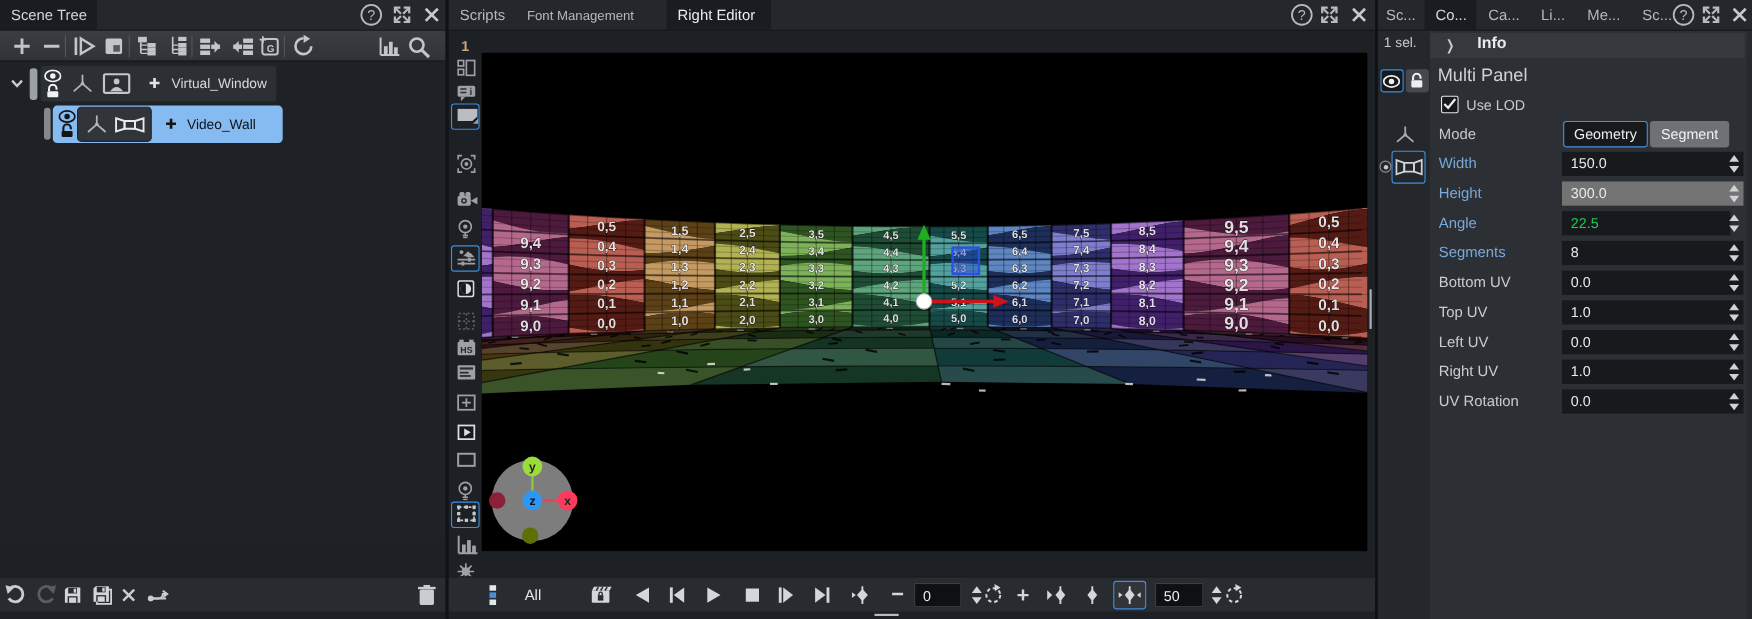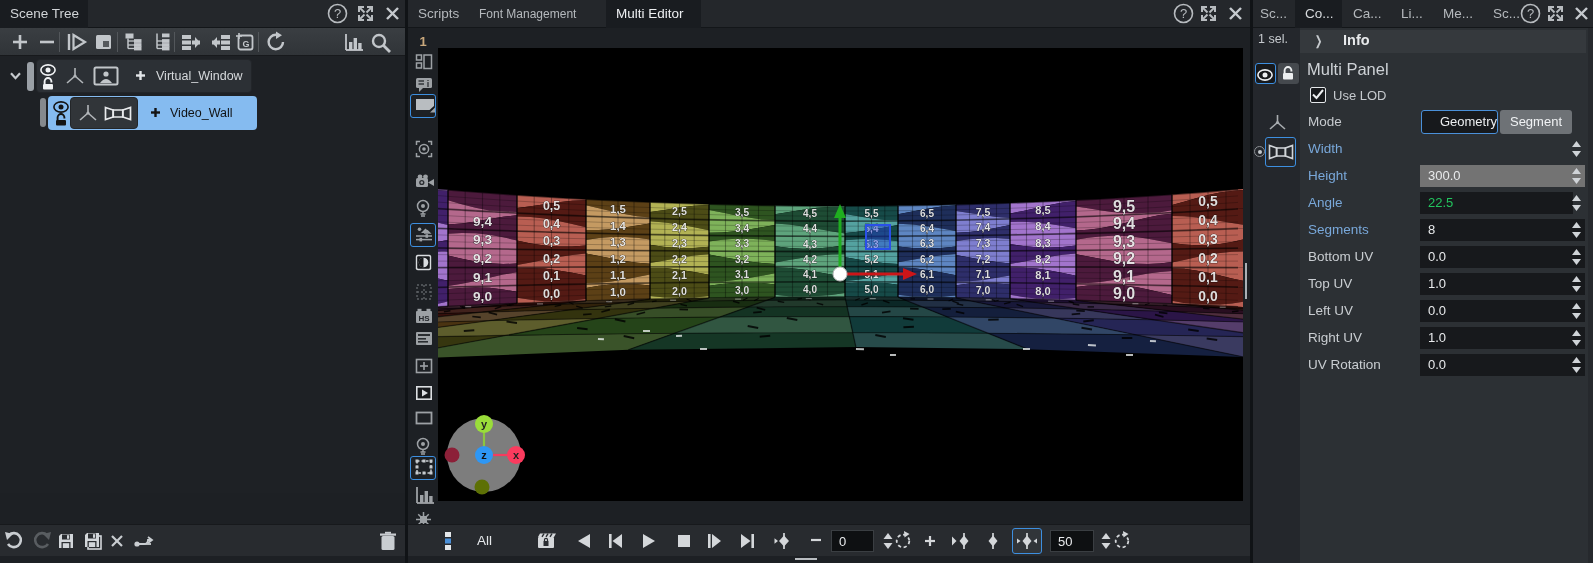--- a/index.html
+++ b/index.html
@@ -195,21 +195,21 @@
           <rect x="1" y="2.5" width="16" height="2.2" fill="#c9cdd1"></rect>
           <rect x="6" y="0.8" width="6" height="2" fill="#c9cdd1"></rect>
         </svg></div>
 </div>
 </div>
 <div class="abs" style="left:405px;top:0;width:3px;height:563px;background:#101316"></div>
 <div class="abs" style="left:408px;top:0;width:842px;height:563px;background:#1d2024">
 <div class="abs" style="left:0;top:0;width:842px;height:28px;background:#24272b;border-bottom:1px solid #131619">
 <div class="abs" style="left:10px;top:0;color:#b5b9bd;font-size:13.5px;line-height:28px">Scripts</div>
 <div class="abs" style="left:71px;top:0;color:#b5b9bd;font-size:12px;line-height:28px">Font Management</div>
-<div class="abs" style="left:198px;top:0;width:95px;height:28px;background:#191c20;color:#eceef0;font-size:13.5px;line-height:28px;padding-left:10px">Multi Editor</div>
+<div class="abs" style="left:198px;top:0;width:95px;height:28px;background:#191c20;color:#eceef0;font-size:13.5px;line-height:28px;padding-left:10px">Right Editor</div>
 <div style="position:absolute;left:765px;top:3px;"><svg width="21" height="21" viewBox="0 0 21 21" style="">
           <circle cx="10.5" cy="10.5" r="9.0" fill="none" stroke="#b7bbbf" stroke-width="1.6"></circle>
           <text x="10.5" y="15.0" font-size="13.02" text-anchor="middle" fill="#b7bbbf" font-family="Liberation Sans">?</text>
         </svg></div>
 <div style="position:absolute;left:792px;top:5px;"><svg width="17" height="17" viewBox="0 0 17 17" style="">
           <line x1="2" y1="2" x2="7.5" y2="7.5" stroke="#b7bbbf" stroke-width="2"></line>
           <polyline points="7,2 2,2 2,7" fill="none" stroke="#b7bbbf" stroke-width="2"></polyline>
           <line x1="15" y1="2" x2="9.5" y2="7.5" stroke="#b7bbbf" stroke-width="2"></line>
           <polyline points="10,2 15,2 15,7" fill="none" stroke="#b7bbbf" stroke-width="2"></polyline>
           <line x1="2" y1="15" x2="7.5" y2="9.5" stroke="#b7bbbf" stroke-width="2"></line>
@@ -987,23 +987,24 @@
         <path d="M 8.6 5 L 17.4 5 L 17.4 13 L 8.6 13 Z" fill="none" stroke="#d0d4d8" stroke-width="1.6"></path>
         <path d="M 17.4 5 L 24.5 2.5 L 24.5 15.5 L 17.4 13 Z" fill="none" stroke="#d0d4d8" stroke-width="1.6"></path>
       </svg></div>
 <div class="abs" style="left:54px;top:60px;color:#ced2d6;font-size:16.5px">Multi Panel</div>
 <div class="abs" style="left:57px;top:87px;width:16px;height:16px;background:#17191c;border:1.5px solid #e4e7ea;border-radius:2px"></div>
 <svg width="12" height="11" viewBox="0 0 12 11" style="position:absolute;left:59px;top:89px">
       <polyline points="1,5.5 4.5,9 11,1" fill="none" stroke="#eceef0" stroke-width="2"></polyline>
     </svg>
 <div class="abs" style="left:80px;top:88px;color:#c6cace;font-size:13px">Use LOD</div>
 <div class="abs" style="left:55px;top:114px;color:#c6cace;font-size:13.5px">Mode</div>
-<div class="abs" style="left:168px;top:110px;width:77px;height:24px;background:#17191c;border:1.5px solid #4a90d9;border-radius:3px;color:#eceef0;font-size:13px;text-align:right;line-height:21px">Geometry</div>
+<div class="abs" style="left:168px;top:110px;width:77px;height:24px;background:#17191c;border:1.5px solid #4a90d9;border-radius:3px;color:#eceef0;font-size:13px;text-align:center;line-height:21px">Geometry</div>
 <div class="abs" style="left:247px;top:110px;width:72px;height:24px;background:#6e7276;border-radius:3px;color:#f0f2f4;font-size:13px;text-align:center;line-height:24px">Segment</div>
 <div class="abs" style="left:55px;top:141px;color:#79a8da;font-size:13.5px">Width</div>
+<div class="abs" style="left:167px;top:138px;width:165px;height:22px;background:#17191c;color:#e8eaec;font-size:13px;line-height:22px;padding-left:8px">150.0</div>
 <svg width="11" height="18" viewBox="0 0 11 18" style="position:absolute;left:318px;top:140px">
       <polygon points="5.5,1 10,7 1,7" fill="#cfd3d7"></polygon>
       <polygon points="5.5,17 10,11 1,11" fill="#cfd3d7"></polygon>
     </svg>
 <div class="abs" style="left:55px;top:168px;color:#79a8da;font-size:13.5px">Height</div>
 <div class="abs" style="left:167px;top:165px;width:165px;height:22px;background:#737373;color:#e8eaec;font-size:13px;line-height:22px;padding-left:8px">300.0</div>
 <svg width="11" height="18" viewBox="0 0 11 18" style="position:absolute;left:318px;top:167px">
       <polygon points="5.5,1 10,7 1,7" fill="#cfd3d7"></polygon>
       <polygon points="5.5,17 10,11 1,11" fill="#cfd3d7"></polygon>
     </svg>

